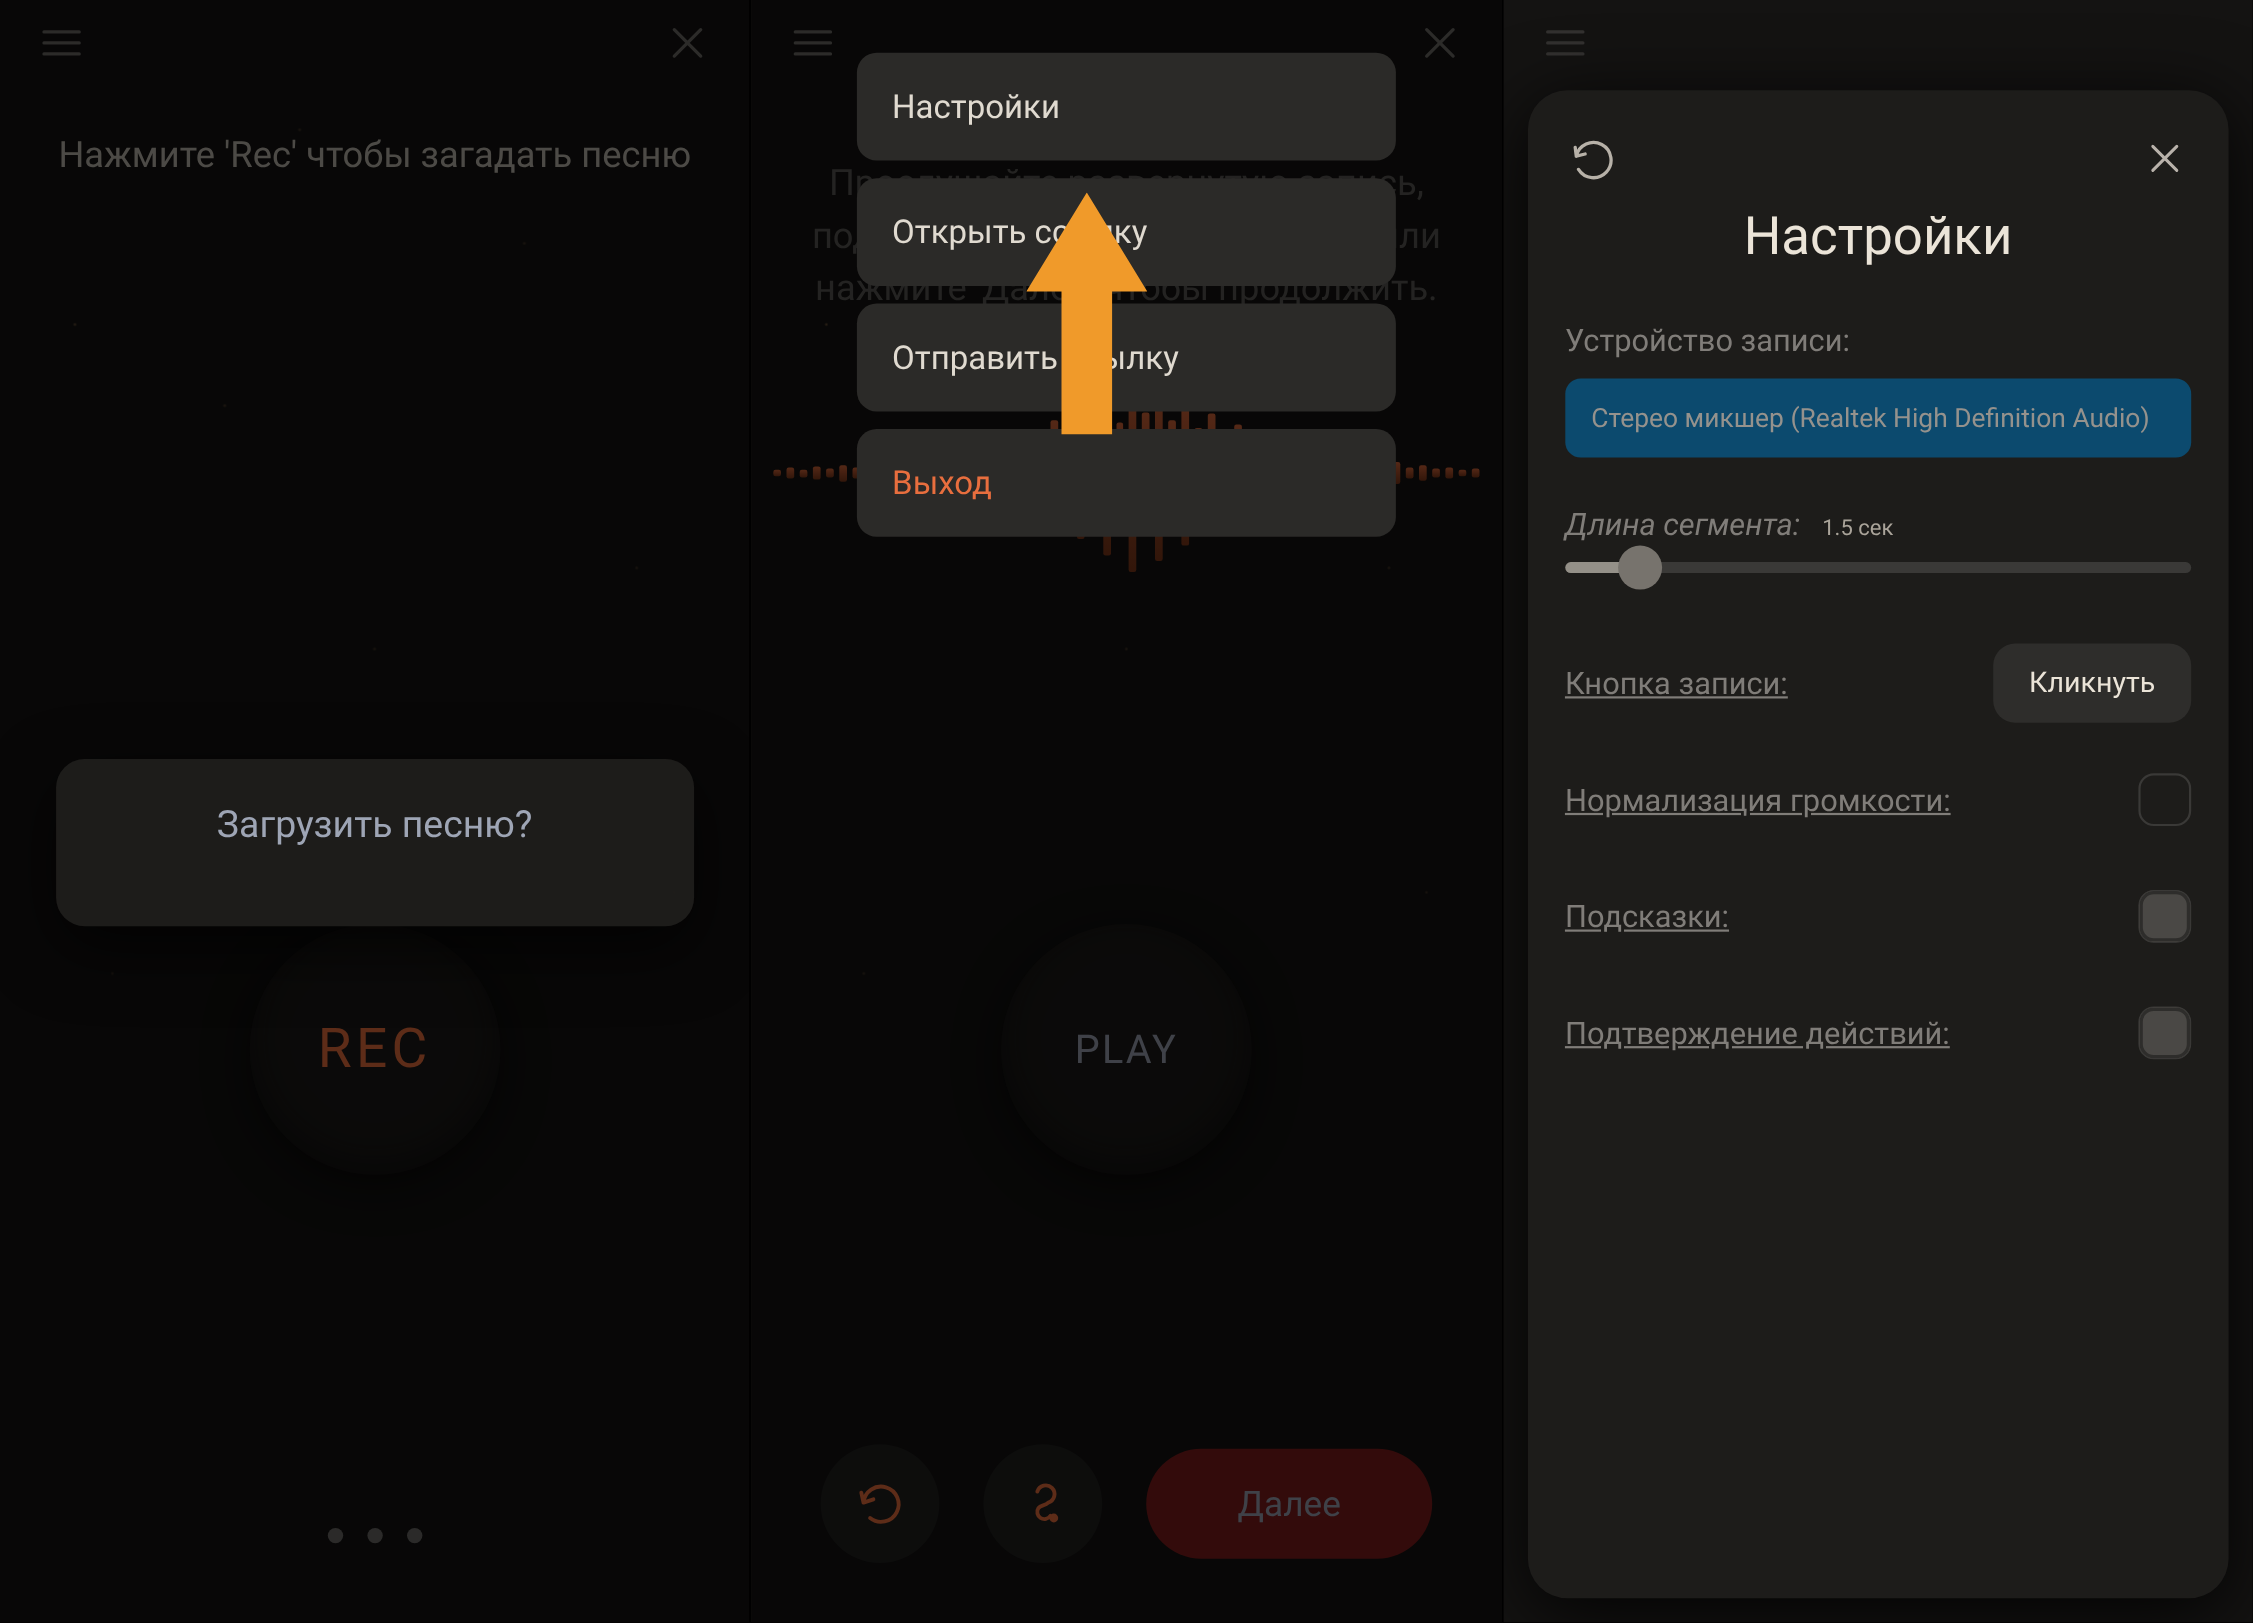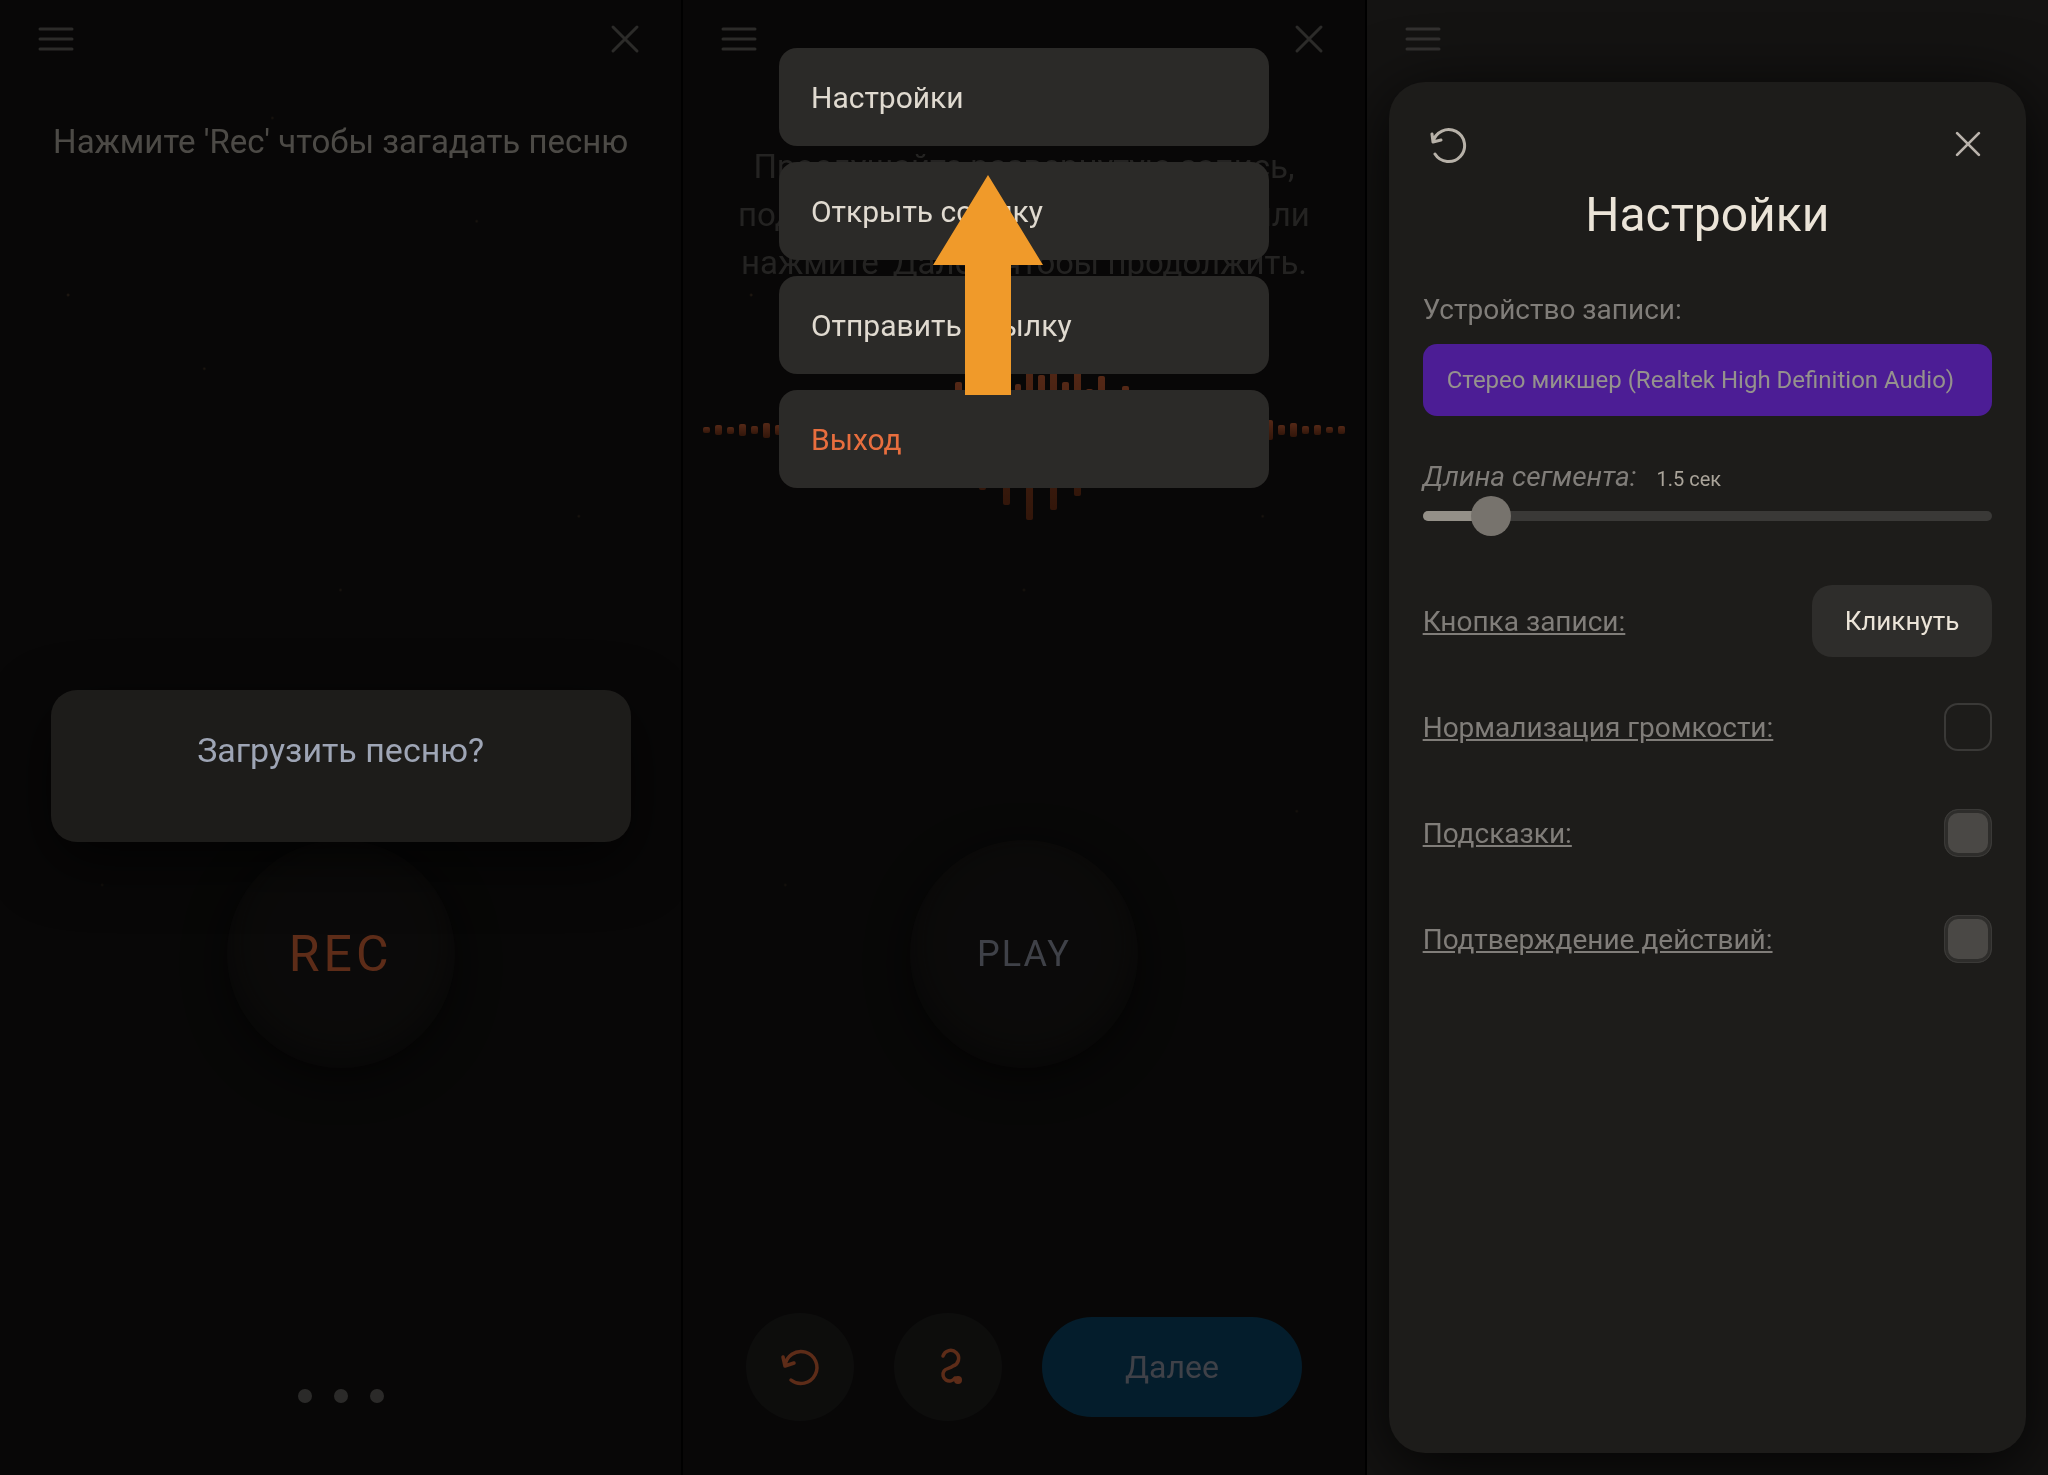--- a/index.html
+++ b/index.html
@@ -41,33 +41,33 @@
   
   .menu{ position:absolute; z-index:30; left:50%; top:48px; transform:translateX(-50%); width:490px; display:flex; flex-direction:column; gap:16px;}
   .menu .m{ background:#2b2a28; border-radius:18px; height:98px; display:flex; align-items:center; padding:0 32px; color:#e0dad0; font-size:30px; cursor:pointer;}
   .menu .m.exit{ color:#e86e3e;}
   .instruction.faded{ color:#5b5956; padding-top:65px;}
   .waveform{ position:absolute; left:0; right:0; top:320px; height:220px; display:flex; align-items:center; justify-content:center; gap:5px; padding:0 20px; opacity:.9;}
   .waveform i{ width:7px; background:linear-gradient(#e86e3e,#8a3d1c); border-radius:2px; display:block;}
   .bottombar{ position:absolute; left:0; right:0; bottom:54px; display:flex; align-items:center; justify-content:center; gap:40px;}
   .roundbtn{ width:108px; height:108px; border-radius:50%; background:#222120; display:flex; align-items:center; justify-content:center; color:#e86e3e; cursor:pointer;}
   .roundbtn svg{width:46px;height:46px;fill:none;stroke:#e86e3e;stroke-width:3.5;stroke-linecap:round;stroke-linejoin:round;}
-  .nextbtn{ width:260px; height:100px; border-radius:50px; background:#0c4a6e; display:flex; align-items:center; justify-content:center; color:#9da3b3; font-size:32px; cursor:pointer;}
+  .nextbtn{ width:260px; height:100px; border-radius:50px; background:#7f1d1d; display:flex; align-items:center; justify-content:center; color:#9da3b3; font-size:32px; cursor:pointer;}
 
   .arrow{ position:absolute; z-index:40; left:250px; top:175px; width:110px; height:220px;}
 
   
   .col3 .hamb{opacity:.35;}
   .panel{ position:absolute; z-index:30; left:22px; right:22px; top:82px; bottom:22px; background:#1d1c1a; border-radius:36px; padding:30px 34px 20px; box-shadow:0 14px 70px #000000dd; overflow:hidden;}
   .panel-top{ display:flex; align-items:center; justify-content:space-between; height:64px;}
   .panel-top .back, .panel-top .pclose{ width:48px; height:48px; display:flex; align-items:center; justify-content:center; cursor:pointer;}
   .panel-top svg{width:40px;height:40px;stroke:#b7b1a8;fill:none;stroke-width:3;stroke-linecap:round;stroke-linejoin:round;}
   .panel h1{ color:#ebe4d8; font-size:48px; font-weight:400; text-align:center; margin:10px 0 50px;}
   .label{ color:#807d79; font-size:28px; margin-bottom:18px;}
-  .select{ background:#4c1d95; border-radius:14px; padding:22px 24px; color:#95928d; font-size:24px; margin-bottom:44px; cursor:pointer;}
+  .select{ background:#0c4a6e; border-radius:14px; padding:22px 24px; color:#95928d; font-size:24px; margin-bottom:44px; cursor:pointer;}
   .segrow{ display:flex; align-items:baseline; gap:20px; margin-bottom:18px;}
   .segrow .label{margin:0;font-style:italic;}
   .segval{ color:#aaa49a; font-size:20px;}
   .slider{ position:relative; height:10px; background:#3a3937; border-radius:5px; margin:12px 0 64px;}
   .slider .fill{position:absolute;left:0;top:0;bottom:0;width:12%;background:#949088;border-radius:5px;}
   .slider .thumb{position:absolute;top:50%;left:12%;transform:translate(-50%,-50%);width:40px;height:40px;border-radius:50%;background:#77736d;cursor:pointer;}
   .row{ display:flex; align-items:center; justify-content:space-between; min-height:72px; margin-bottom:34px;}
   .row .label{margin:0;text-decoration:underline;}
   .pill{ min-width:180px; height:72px; border-radius:20px; background:#2e2d2b; display:flex; align-items:center; justify-content:center; color:#ebe4d8; font-size:26px; padding:0 28px; cursor:pointer;}
   .chk{ width:48px; height:48px; border-radius:14px; background:#2e2d2b; border:1px solid #3a3937; cursor:pointer;}

